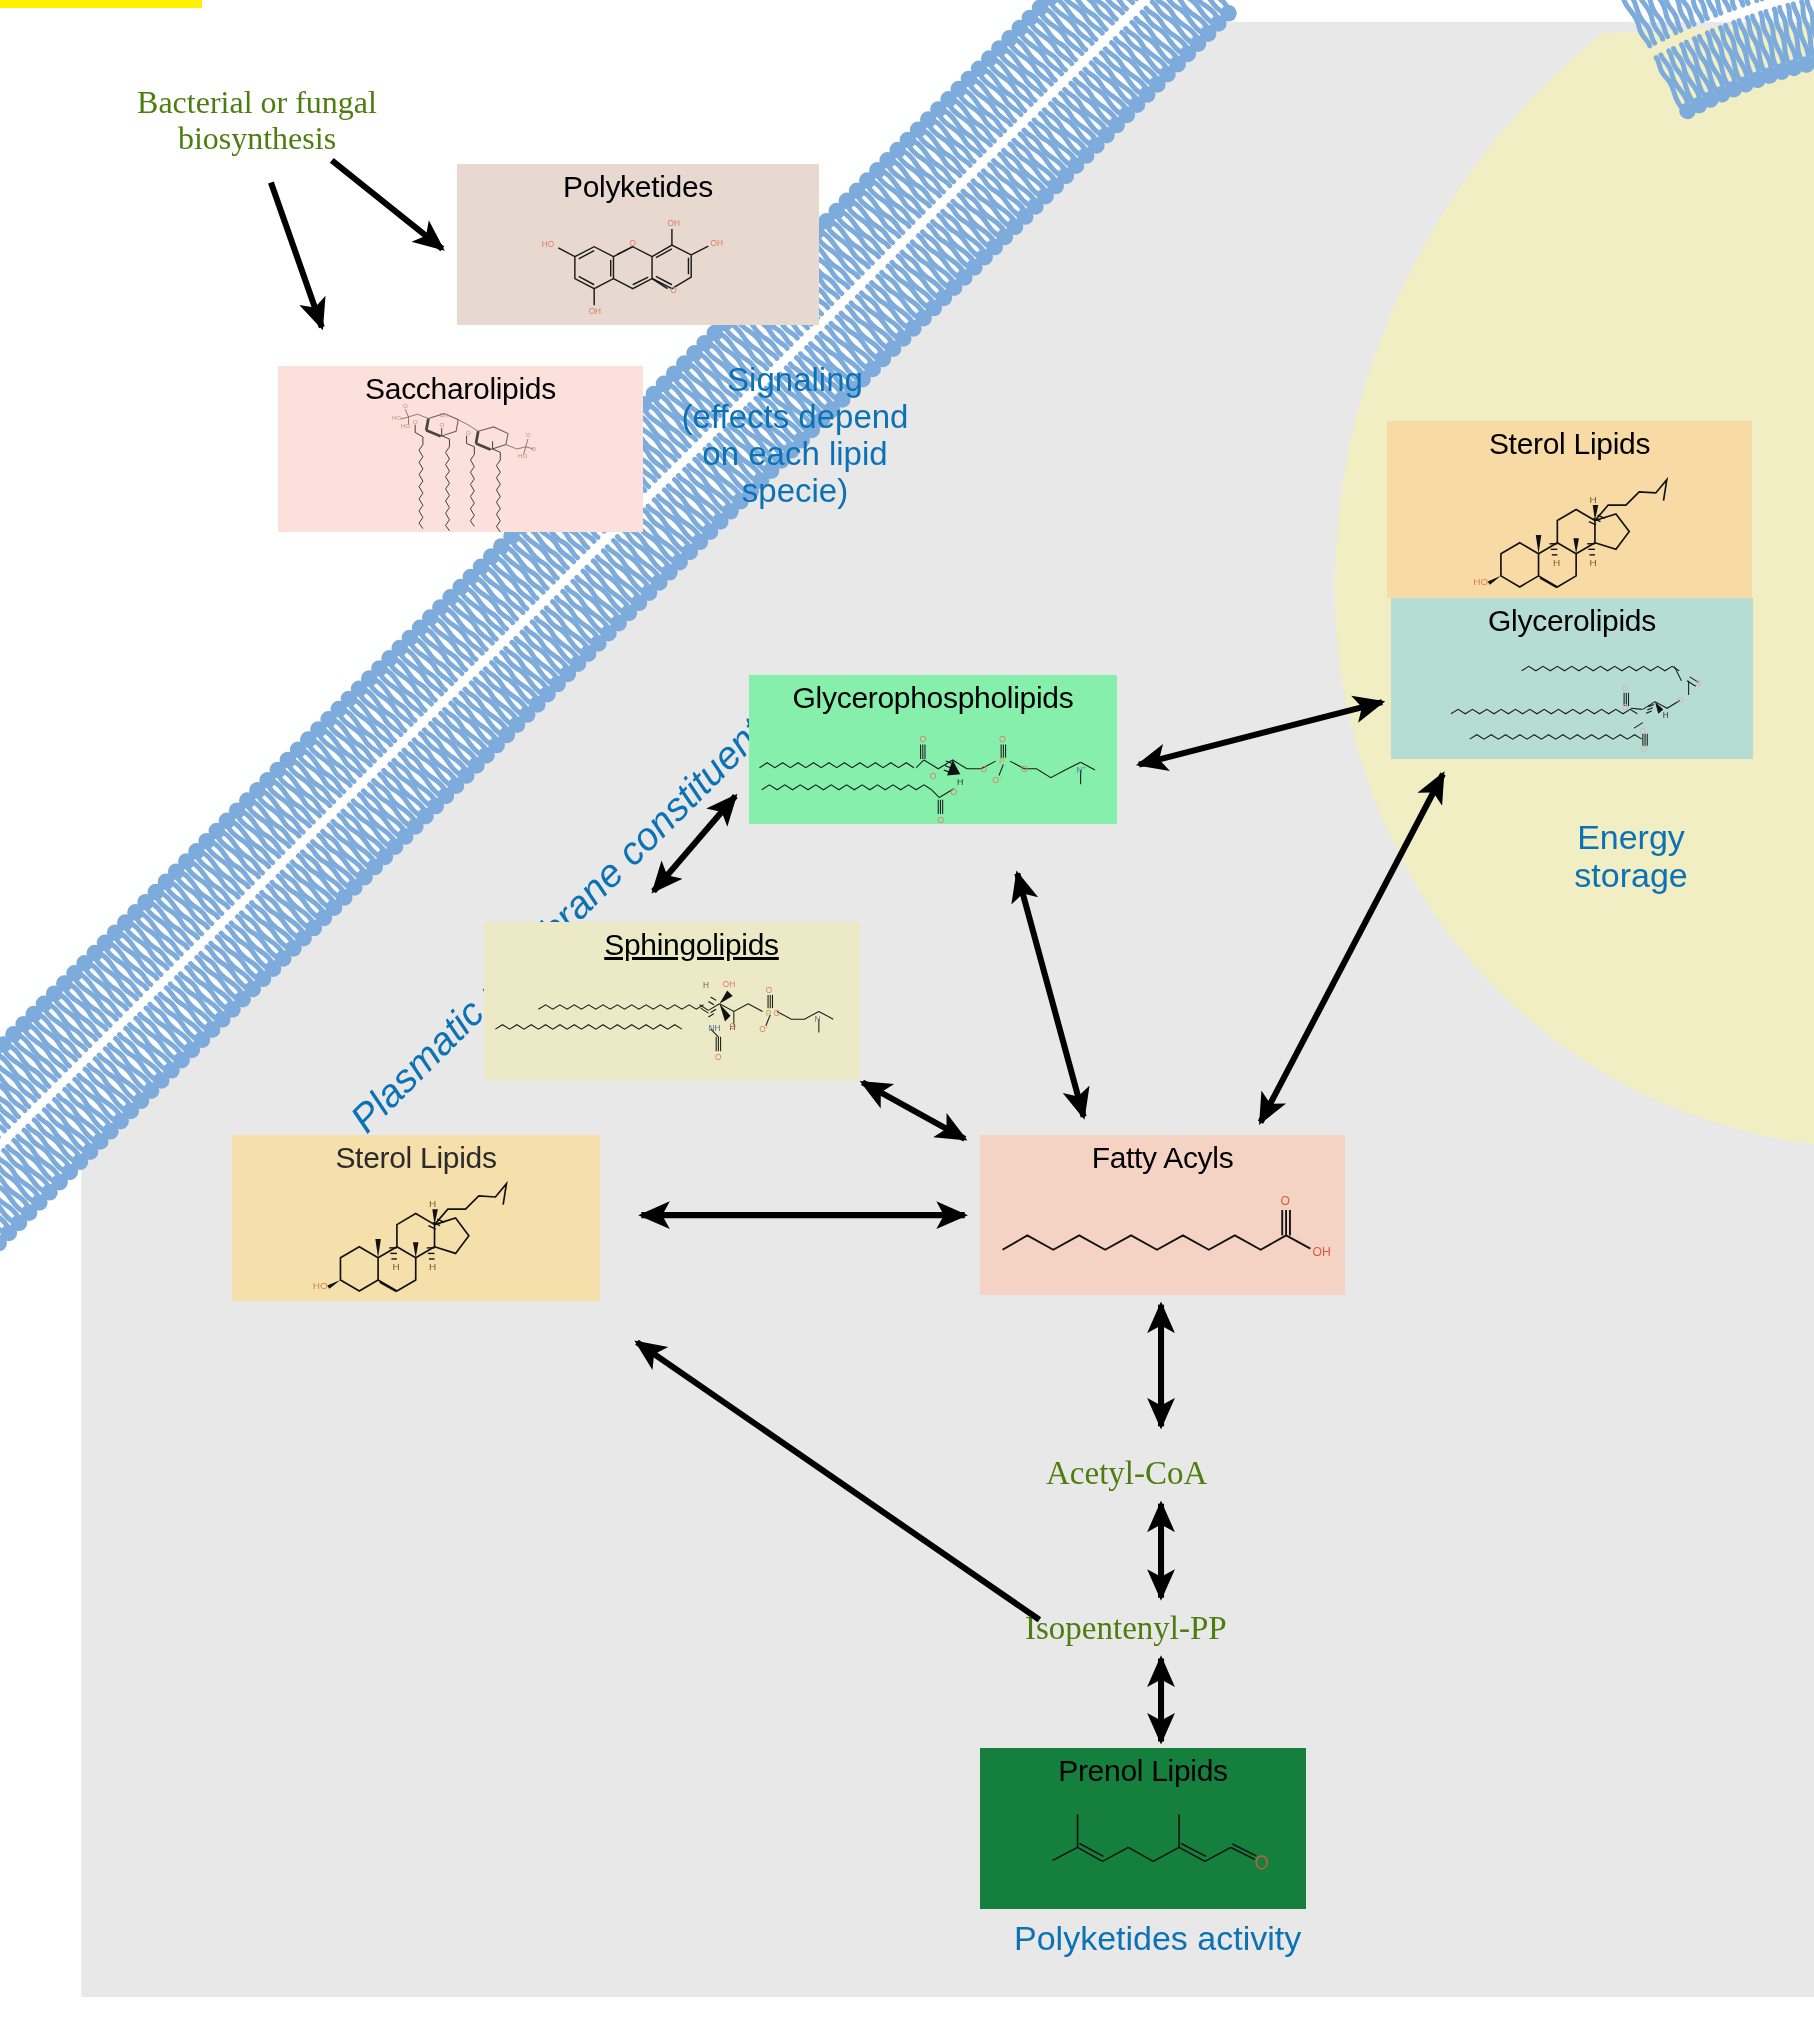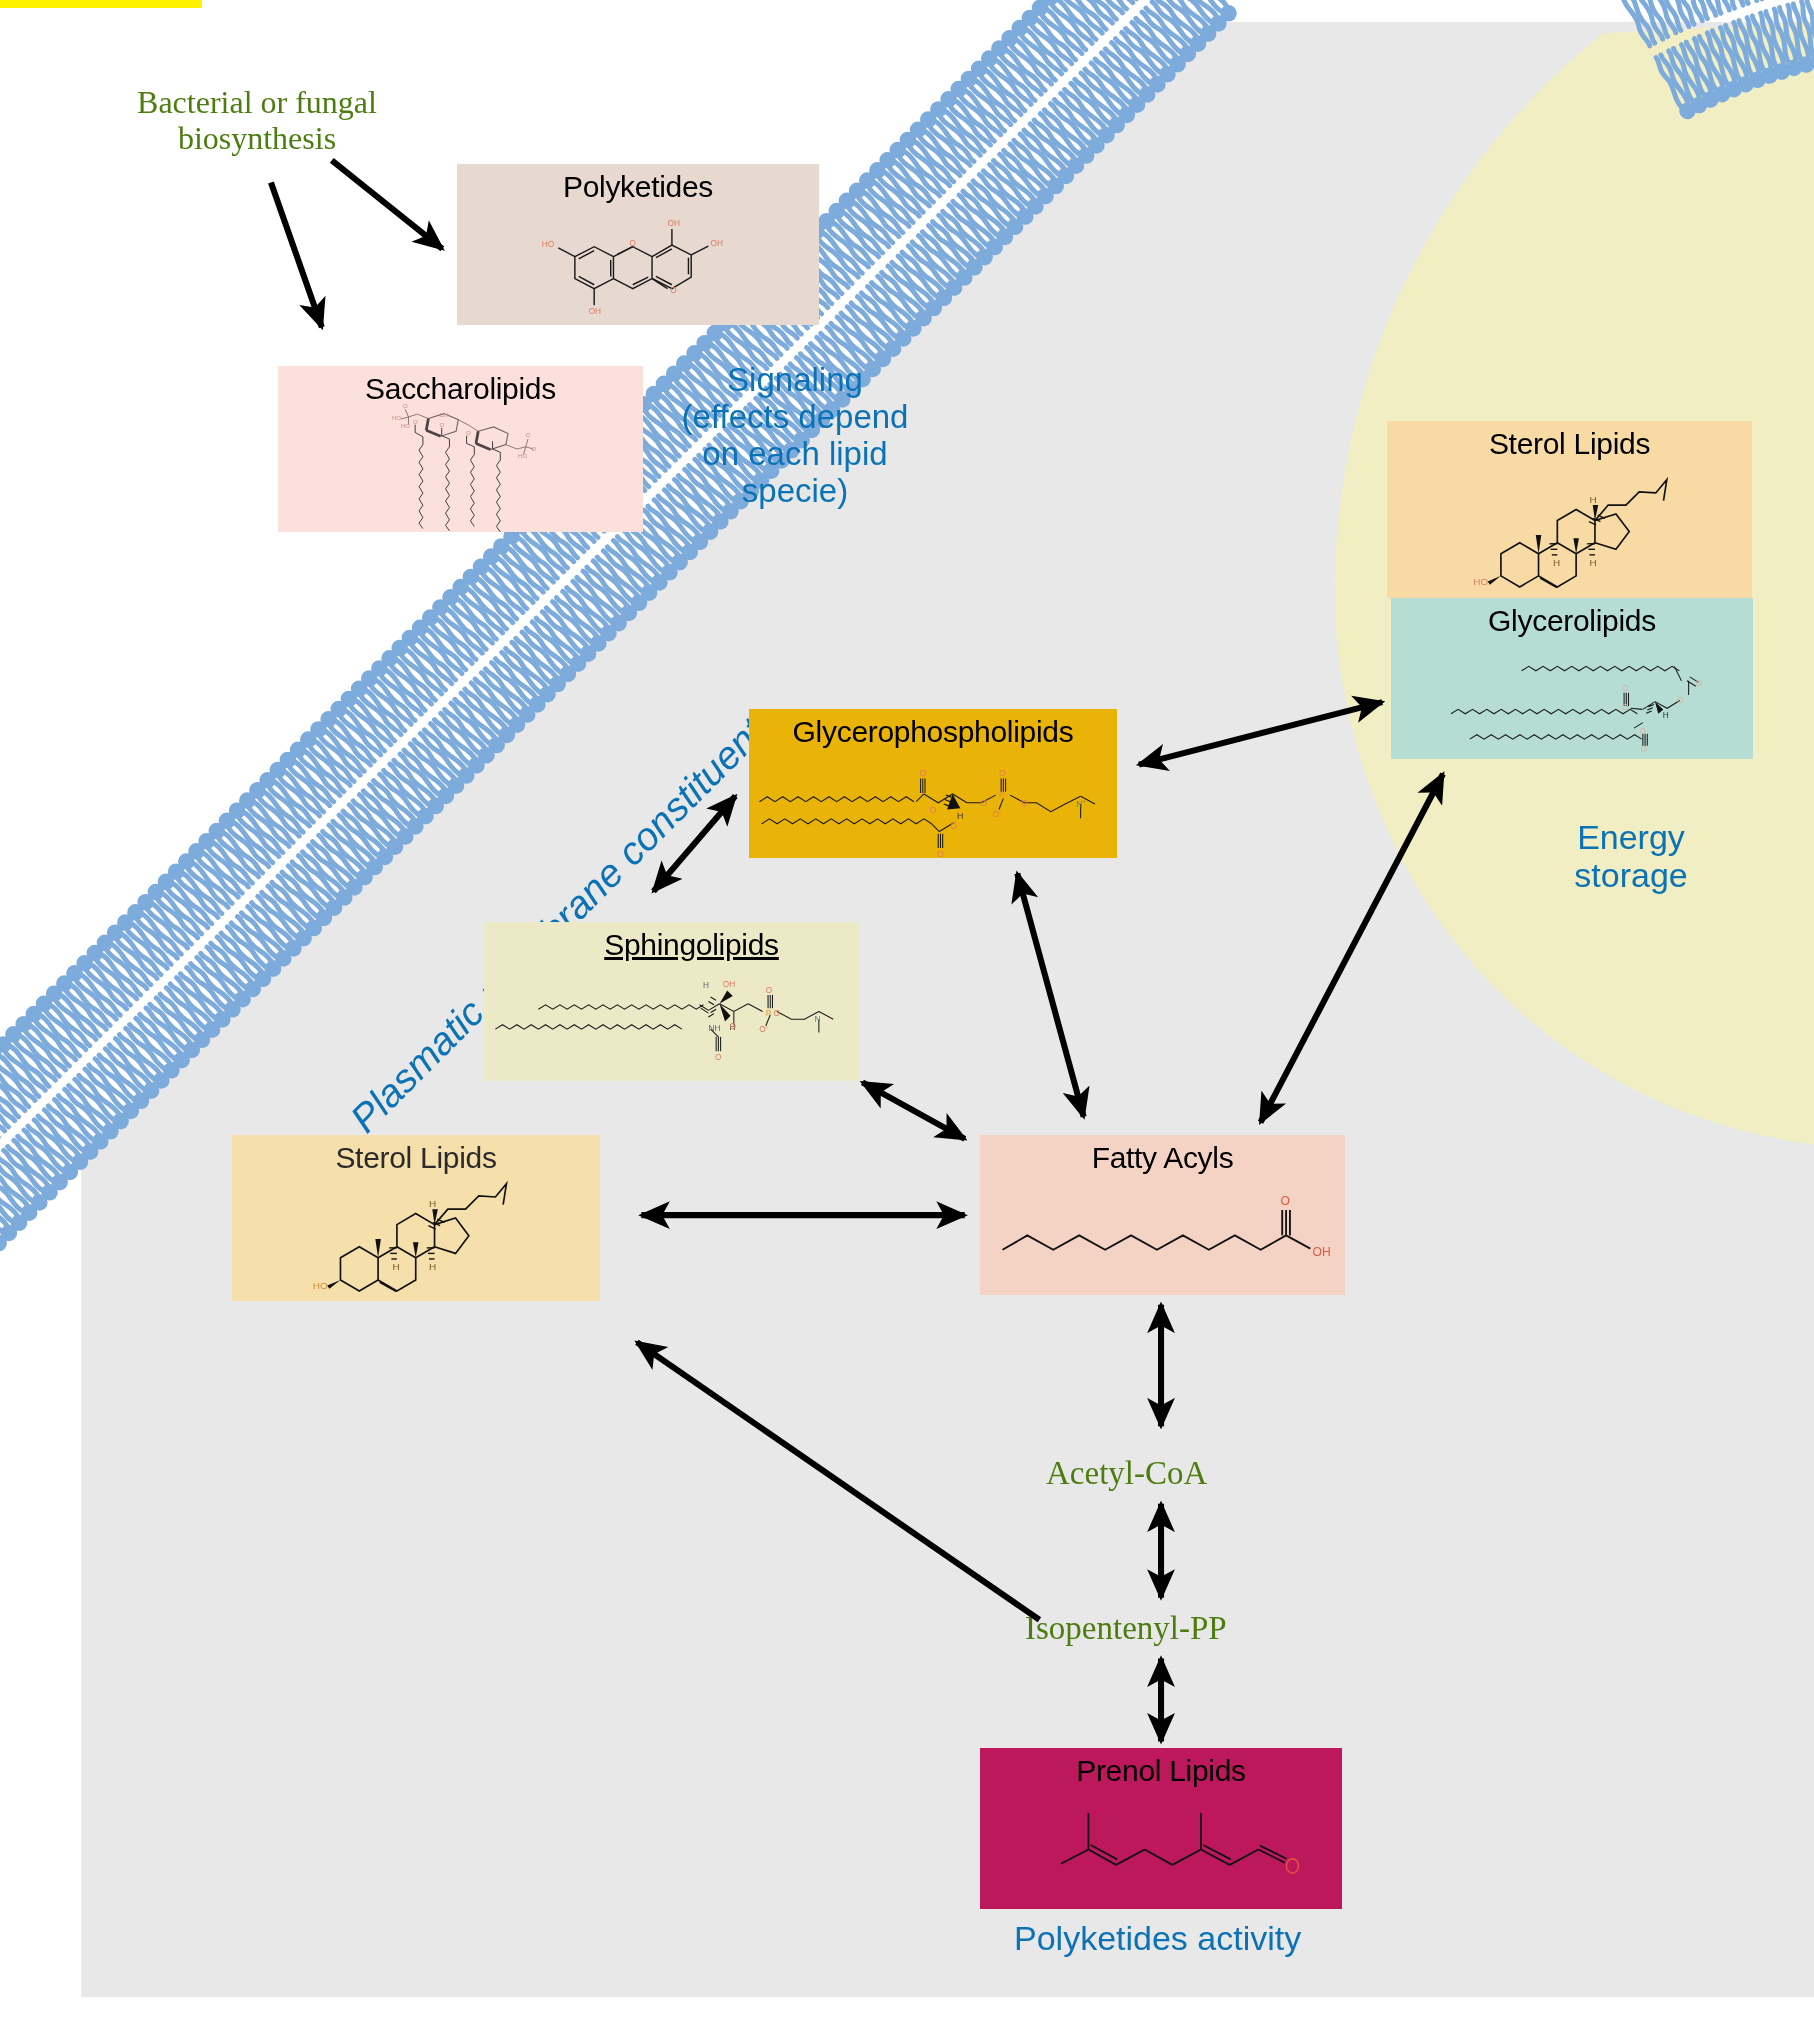--- a/index.html
+++ b/index.html
@@ -489,21 +489,21 @@
       </g>
       <text x="492" y="218" font-family="'Liberation Sans',sans-serif" font-size="15" fill="#333">H</text>
     </svg>
   </div>
 
   <div class="anno anno-center" style="left:1526px;top:818px;width:210px;font-size:34px;">
     <div>Energy</div>
     <div>storage</div>
   </div>
 
-  <div class="lipid-box" id="box-gpl" style="left:749px;top:709px;width:368px;height:149px;background:#eab308;">
+  <div class="lipid-box" id="box-gpl" style="left:749px;top:675px;width:368px;height:149px;background:#86efac;">
     <div class="lipid-title">Glycerophospholipids</div>
     <svg class="struct" viewBox="0 0 665 270">
       <g stroke="#1a1a1a" stroke-width="1.9" fill="none">
         <path d="M 18,168 l 14,-9 l 14,9 l 14,-9 l 14,9 l 14,-9 l 14,9 l 14,-9 l 14,9 l 14,-9 l 14,9 l 14,-9 l 14,9 l 14,-9 l 14,9 l 14,-9 l 14,9 l 14,-9 l 14,9 l 14,-9 l 14,9"></path>
         <path d="M 302,168 l 14,-14"></path>
         <path d="M 22,208 l 14,-9 l 14,9 l 14,-9 l 14,9 l 14,-9 l 14,9 l 14,-9 l 14,9 l 14,-9 l 14,9 l 14,-9 l 14,9 l 14,-9 l 14,9 l 14,-9 l 14,9 l 14,-9 l 14,9 l 14,-9 l 14,9 l 14,-9 l 14,9"></path>
         <path d="M 330,208 l 14,14"></path>
 
         <path d="M 316,154 L 342,170 L 368,154 L 394,170"></path>
         <path d="M 344,222 L 370,206"></path>
@@ -649,21 +649,21 @@
       <g font-family="'Liberation Sans',sans-serif" font-size="22" fill="#e0563c">
         <text x="544" y="126">O</text>
         <text x="602" y="220">OH</text>
       </g>
     </svg>
   </div>
 
   <div class="blk" style="left:1046px;top:1455px;font-size:33px;">Acetyl-CoA</div>
   <div class="blk" style="left:1025px;top:1610px;font-size:33px;">Isopentenyl-PP</div>
 
-  <div class="lipid-box" id="box-prenol" style="left:980px;top:1748px;width:362px;height:161px;background:#be185d;">
+  <div class="lipid-box" id="box-prenol" style="left:980px;top:1748px;width:326px;height:161px;background:#15803d;">
     <div class="lipid-title">Prenol Lipids</div>
     <svg class="struct" viewBox="0 0 655 292">
       <g stroke="#111" stroke-width="3.2" fill="none">
         <path d="M 146,210 L 196,184"></path>
         <path d="M 196,184 L 196,118"></path>
         <path d="M 196,184 L 246,212"></path>
         <path d="M 200,176 L 248,202"></path>
         <path d="M 246,212 L 298,184"></path>
         <path d="M 298,184 L 348,212"></path>
         <path d="M 348,212 L 400,184"></path>

